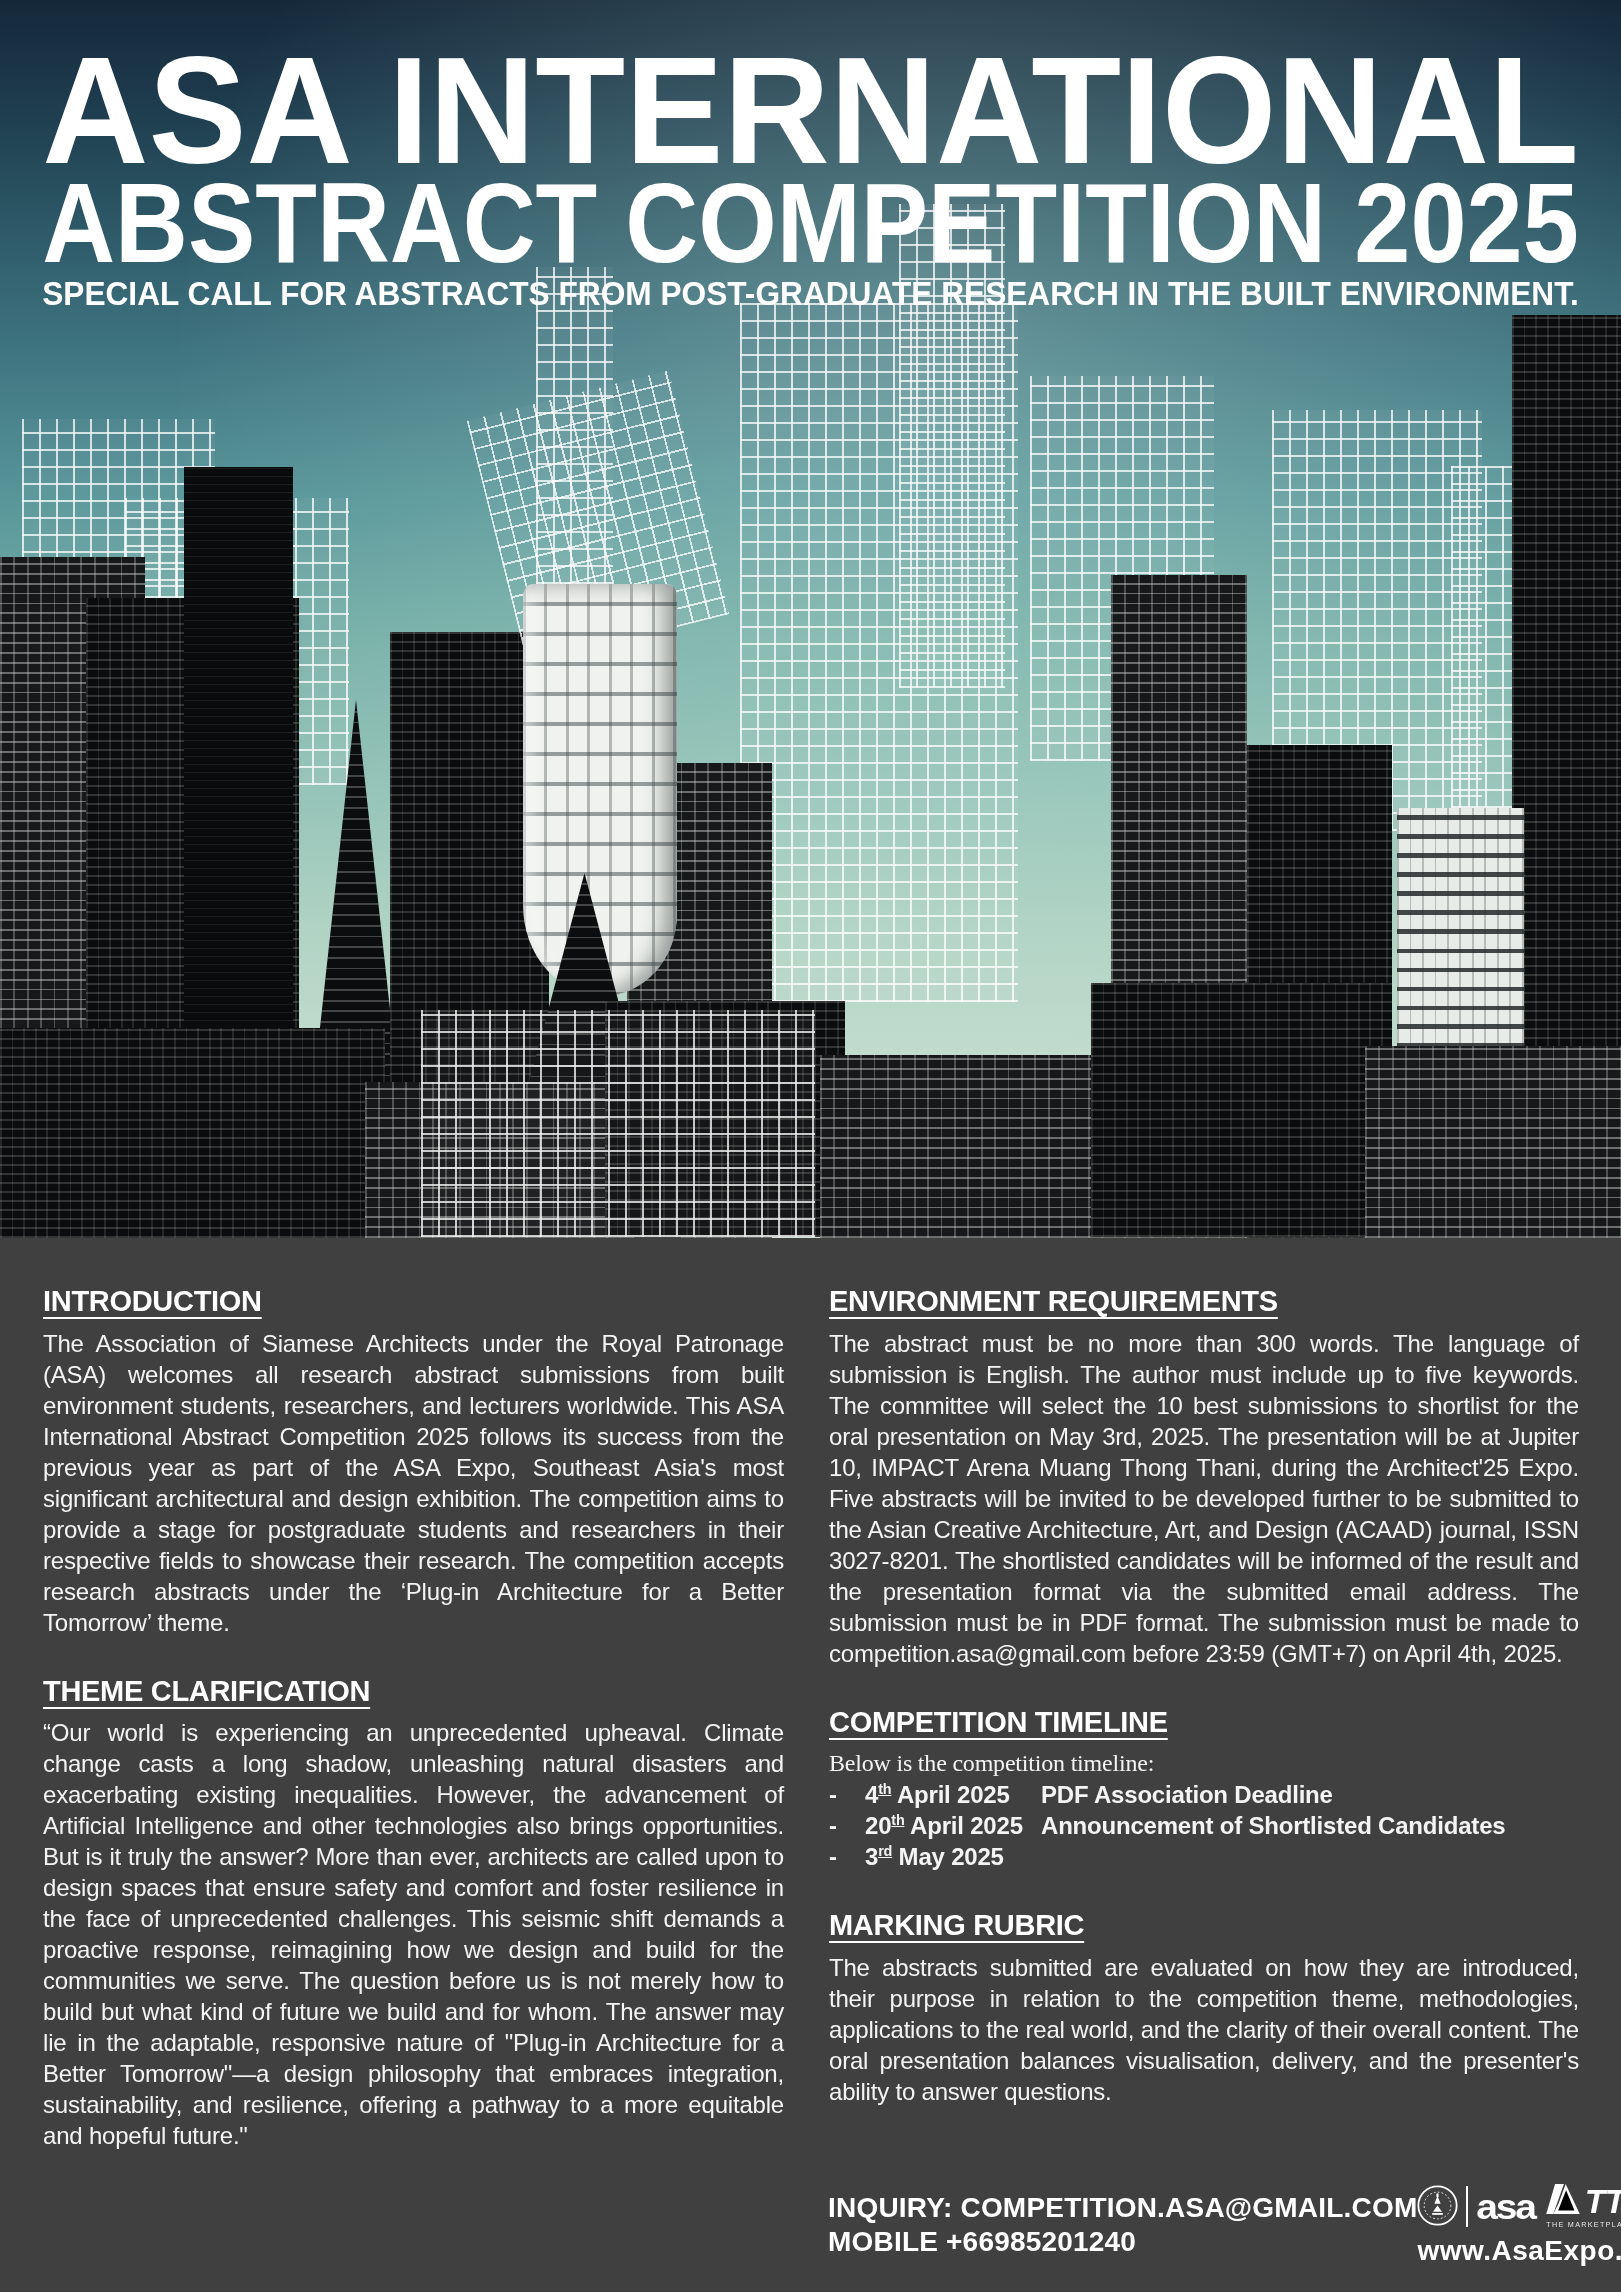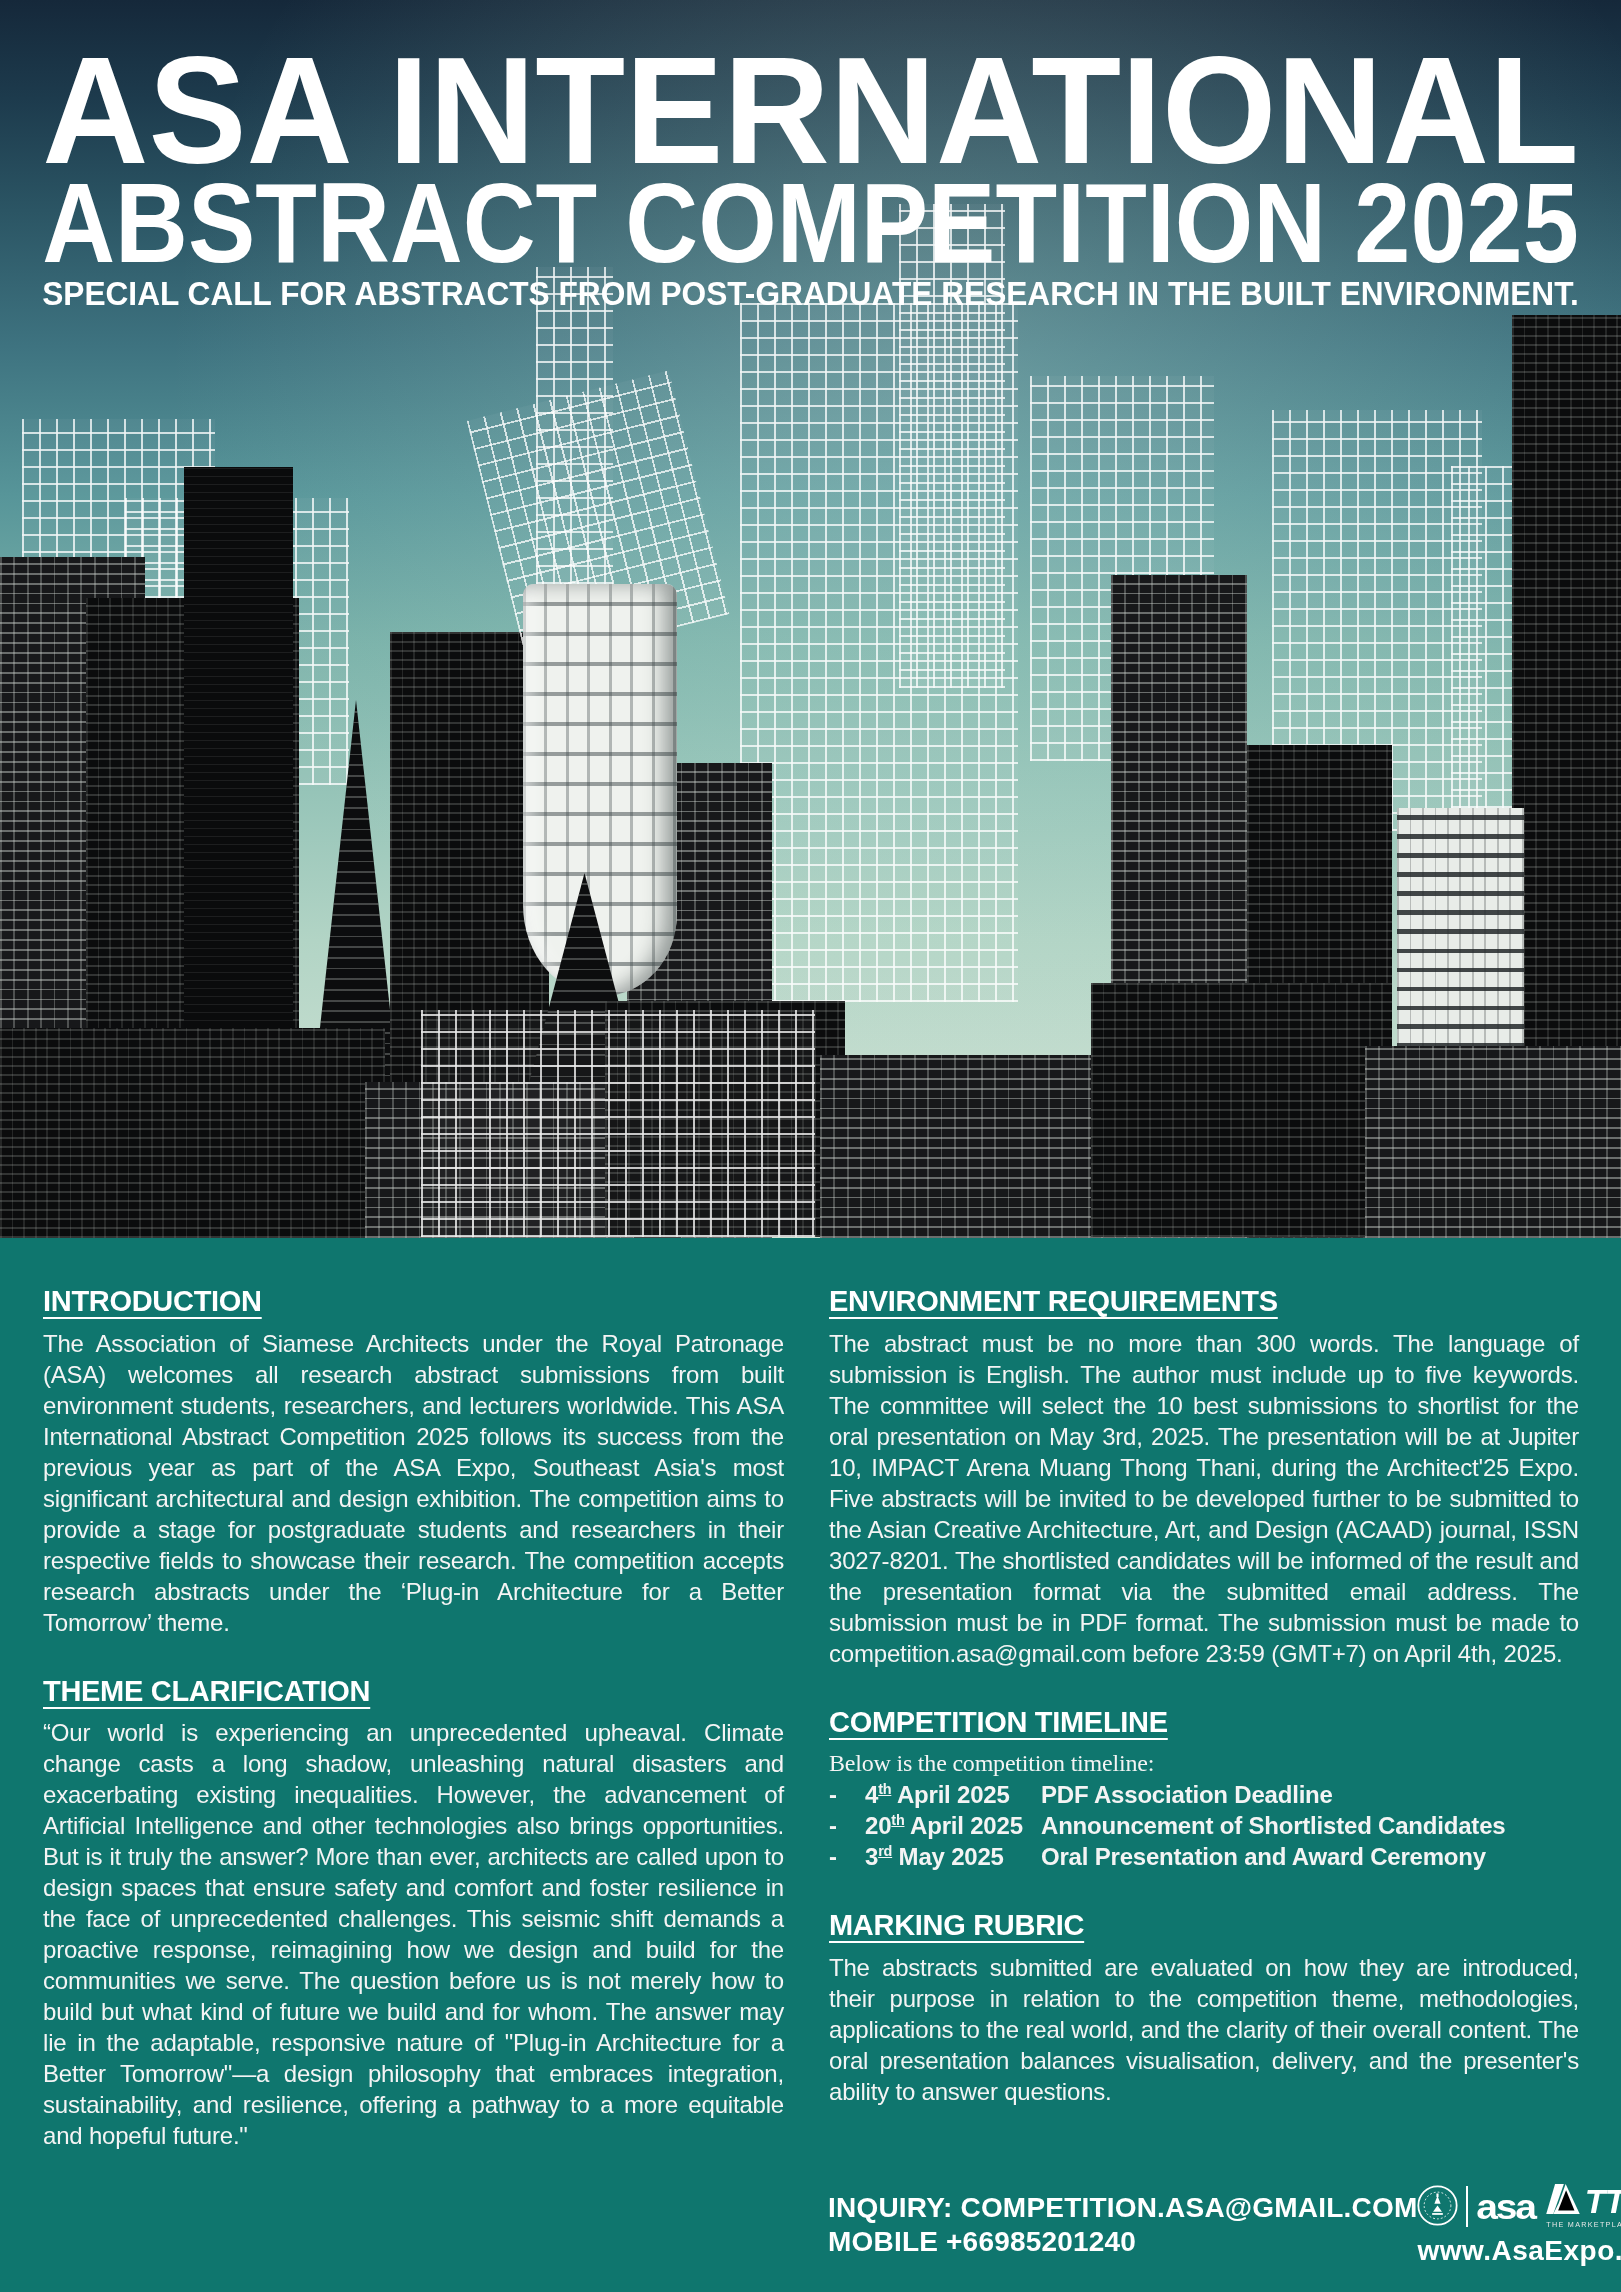--- a/index.html
+++ b/index.html
@@ -59,21 +59,21 @@
     box-shadow:inset -12.5px 0 19.7px rgba(40,50,52,.45), inset 10.7px 0 16px rgba(255,255,255,.55);
   }
   .pyr{
     clip-path:polygon(50% 0,100% 100%,0 100%);
     background-color:#0c0d0e;
     background-image:repeating-linear-gradient(0deg, rgba(198,204,199,.30) 0 1.8px, rgba(0,0,0,0) 1.8px 10.7px);
   }
   .titles{position:absolute;top:0;left:0;z-index:6;}
   .titles text{fill:#ffffff;font-family:"Liberation Sans",sans-serif;font-weight:bold;}
   
-  .content{position:absolute;top:1238px;left:0;width:1621px;height:1055px;background:#0f766e;}
+  .content{position:absolute;top:1238px;left:0;width:1621px;height:1055px;background:#404040;}
   .cols{display:flex;gap:45px;padding:48px 43px 0 43px;}
   .col-left{width:741px;flex:none;}
   .col-right{width:750px;flex:none;}
   .sec{margin-bottom:38px;}
   .sec h2{
     margin:0 0 11.6px 0;font-size:29px;line-height:30px;font-weight:bold;color:#fff;
     letter-spacing:-0.3px;
     text-decoration:underline;text-underline-offset:6.3px;text-decoration-thickness:1.8px;
   }
   .sec p{
@@ -170,21 +170,20 @@
             <span class="t-desc">PDF Association Deadline</span>
           </div>
           <div class="t-row">
             <span class="t-dash">-</span>
             <span class="t-date"><span>20</span><sup>th</sup><span> April 2025</span></span>
             <span class="t-desc">Announcement of Shortlisted Candidates</span>
           </div>
           <div class="t-row">
             <span class="t-dash">-</span>
             <span class="t-date"><span>3</span><sup>rd</sup><span> May 2025</span></span>
-            <span class="t-desc">Oral Presentation and Award Ceremony</span>
           </div>
         </section>
 
         <section class="sec">
           <h2>MARKING RUBRIC</h2>
           <p>The abstracts submitted are evaluated on how they are introduced, their purpose in relation to the competition theme, methodologies, applications to the real world, and the clarity of their overall content. The oral presentation balances visualisation, delivery, and the presenter's ability to answer questions.</p>
         </section>
       </div>
     </div>
   </main>

